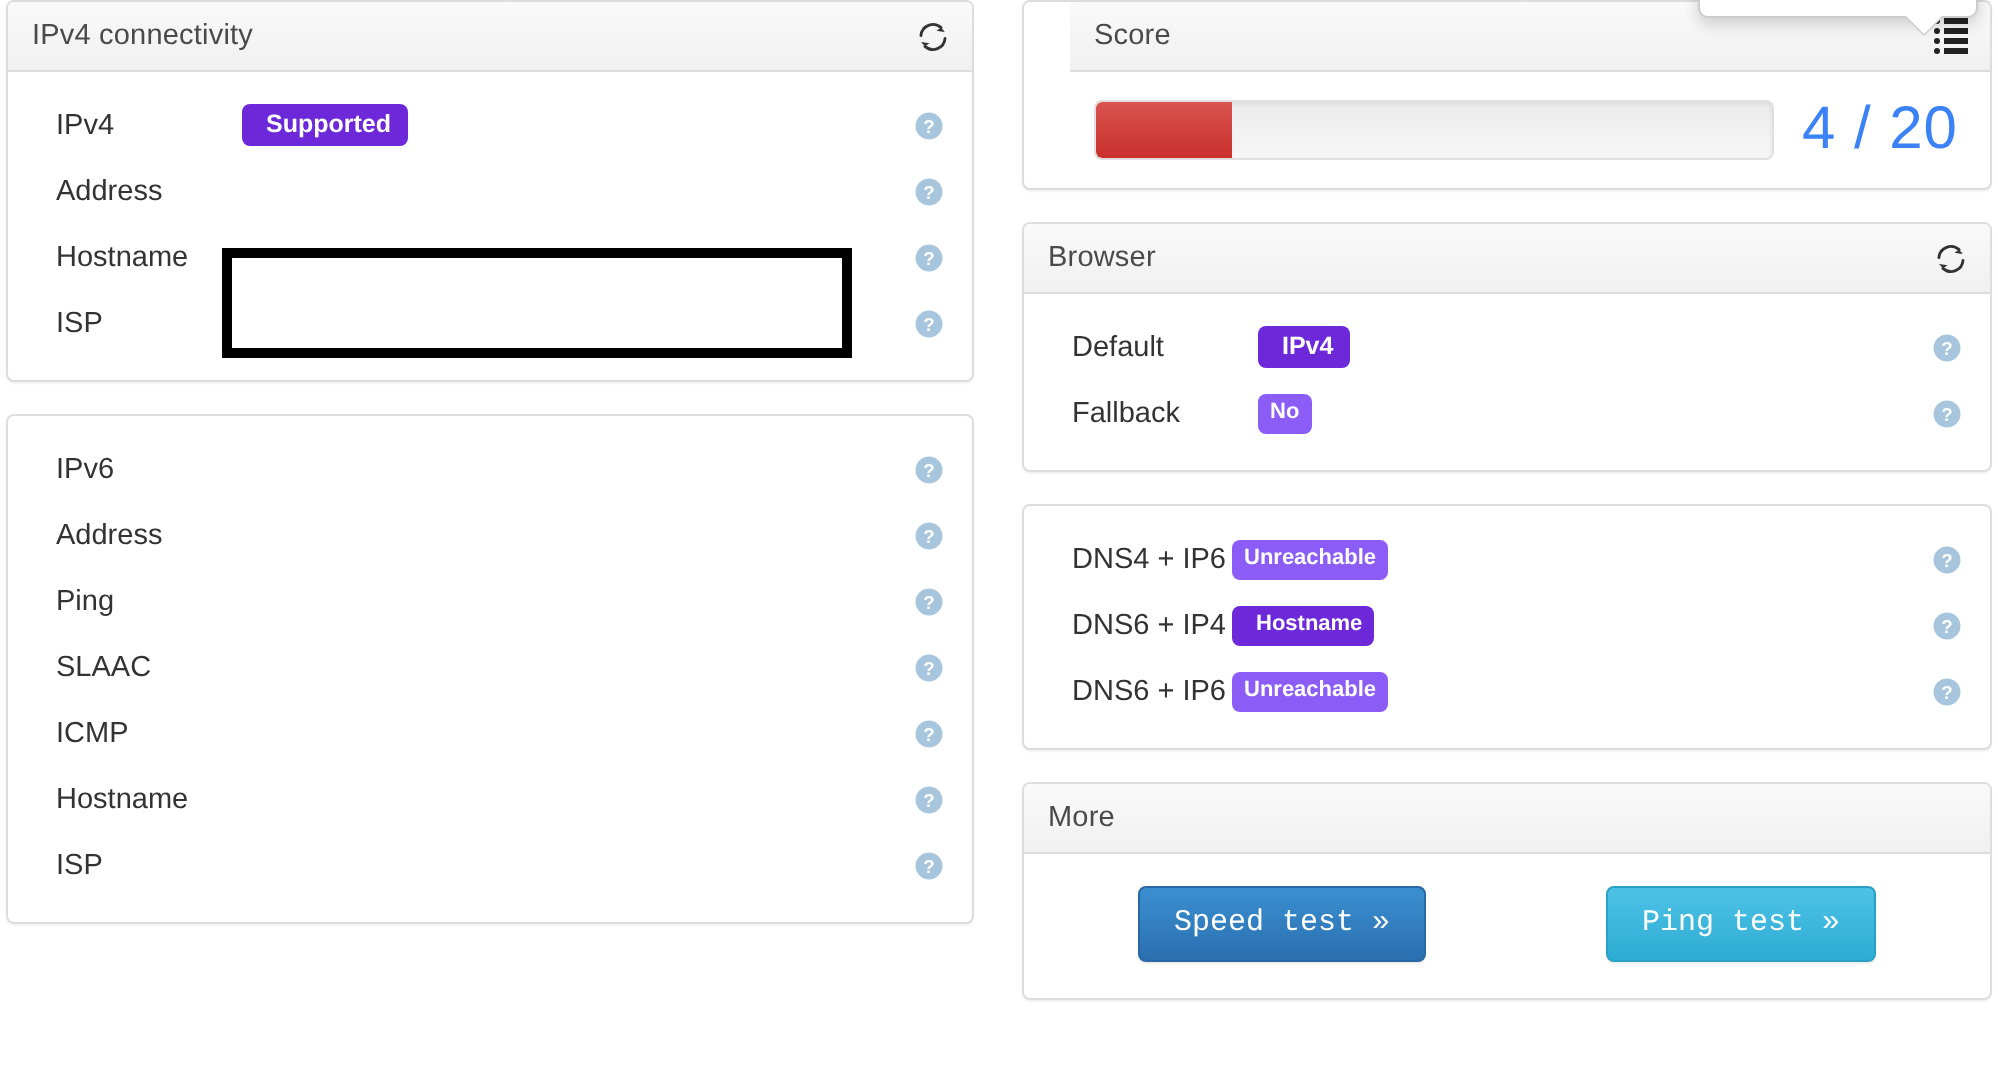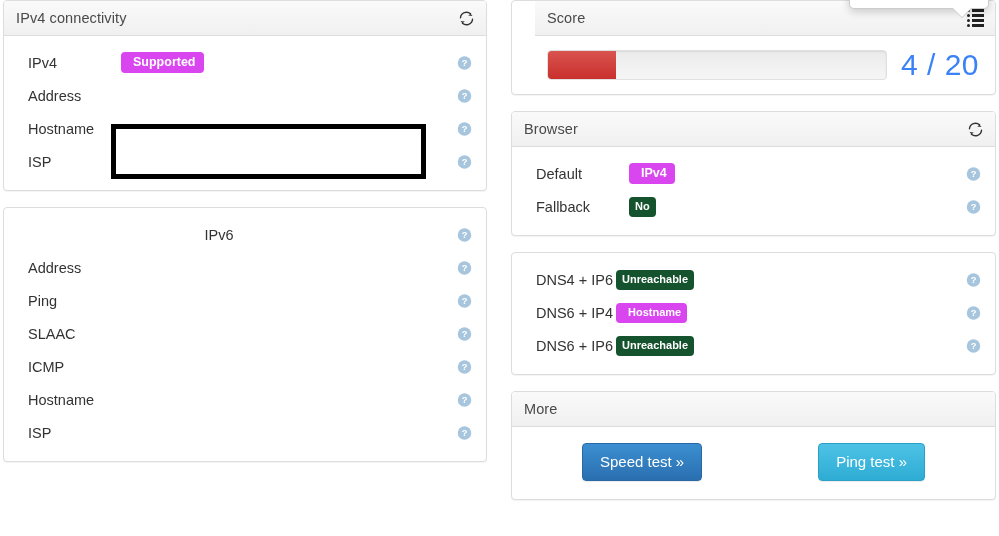--- a/index.html
+++ b/index.html
@@ -57,21 +57,20 @@
     cursor: pointer;
   }
   .panel-body { padding: 10px 12px 12px 12px; }
 
   
   .row {
     position: relative;
     display: flex;
     align-items: center;
     height: 33px;
-    justify-content: center;
   }
   .row-label {
     width: 105px;
     flex: 0 0 105px;
     font-size: 14.5px;
     color: #333333;
     padding-left: 12px;
   }
   .row-value { flex: 1 1 auto; min-height: 20px; display: flex; align-items: center; }
   .row-help {
@@ -88,22 +87,22 @@
     display: inline-block;
     color: #ffffff;
     font-size: 12.5px;
     font-weight: bold;
     padding: 4px 8px 5px 8px;
     border-radius: 4px;
     line-height: 1;
     white-space: nowrap;
   }
   .badge-sm { font-size: 11px; padding: 4px 6px 5px 6px; }
-  .badge.green { background: #d946ef; padding-left: 12px; }
-  .badge.red   { background: #14532d; }
+  .badge.green { background: #6d28d9; padding-left: 12px; }
+  .badge.red   { background: #8b5cf6; }
 
   .plain-value { font-size: 14px; color: #555555; display: flex; align-items: center; gap: 5px; }
 
   
   .flag-de {
     display: inline-block;
     width: 19px; height: 13px;
     border: 1px solid rgba(0,0,0,.25);
     border-radius: 1px;
     background-image: linear-gradient(to bottom,
@@ -166,20 +165,21 @@
     display: inline-block;
     color: #ffffff;
     font-size: 15px;
     padding: 9px 17px 10px 17px;
     border-radius: 4px;
     border: 1px solid rgba(0,0,0,.18);
     cursor: pointer;
     text-align: center;
     white-space: nowrap;
     box-shadow: 0 1px 1px rgba(0,0,0,.08);
+    font-family: Liberation Mono, monospace;
   }
   .btn-speed {
     background-image: linear-gradient(to bottom, #3b8fd0 0%, #2a6fb0 100%);
     border-color: #2a68a5;
   }
   .btn-ping {
     background-image: linear-gradient(to bottom, #4ec2e6 0%, #2eacd4 100%);
     border-color: #2aa0c6;
   }
 

